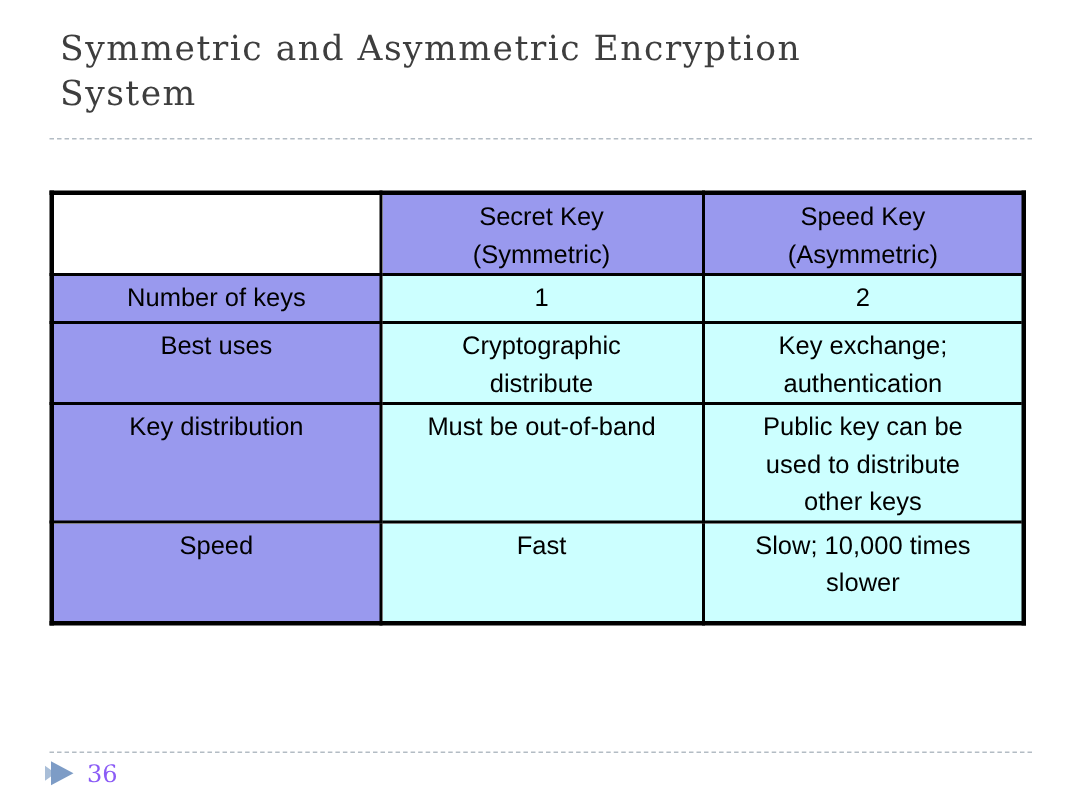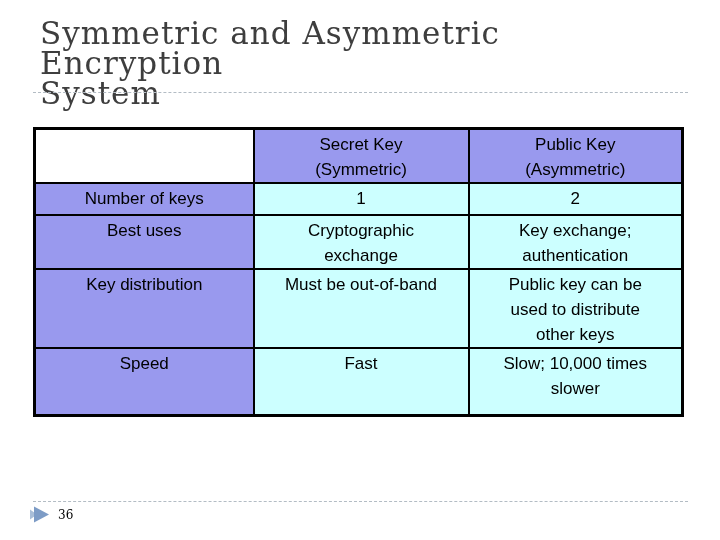--- a/index.html
+++ b/index.html
@@ -10,21 +10,21 @@
     background: #ffffff;
     overflow: hidden;
     font-family: "Liberation Sans", sans-serif;
   }
   .slide-title {
     position: absolute;
     left: 40px;
     top: 18px;
     width: 640px;
     font-family: "DejaVu Serif", serif;
-    font-size: 31px;
+    font-size: 23px;
     line-height: 30px;
     letter-spacing: 1px;
     color: #3e3e3e;
     white-space: pre-line;
   }
   .divider {
     position: absolute;
     left: 33px;
     width: 655px;
     height: 0;
@@ -72,22 +72,22 @@
   .footer {
     position: absolute;
     left: 30px;
     top: 506px;
     display: flex;
     align-items: center;
     gap: 7px;
   }
   .page-number {
     font-family: "DejaVu Serif", serif;
-    font-size: 12px;
-    color: #000000;
+    font-size: 16px;
+    color: #8b5cf6;
   }
 </style>
 </head>
 <body>
 
 <div class="slide">
 
   <div class="slide-title">Symmetric and Asymmetric Encryption
 System</div>
 
@@ -97,35 +97,35 @@
     <colgroup>
       <col class="c1">
         <col class="c2">
         <col class="c3">
     </colgroup>
     <tbody>
       <tr class="head-row">
         <td class="corner"></td>
         <th class="fill-purple">Secret Key
 (Symmetric)</th>
-        <th class="fill-purple">Public Key
+        <th class="fill-purple">Speed Key
 (Asymmetric)</th>
       </tr>
 
       <tr class="row-keys">
         <th class="fill-purple">Number of keys</th>
         <td class="fill-cyan">1</td>
         <td class="fill-cyan">2</td>
       </tr>
 
 
       <tr class="row-uses">
         <th class="fill-purple">Best uses</th>
         <td class="fill-cyan">Cryptographic
-exchange</td>
+distribute</td>
         <td class="fill-cyan">Key exchange;
 authentication</td>
       </tr>
 
       <tr class="row-dist">
         <th class="fill-purple">Key distribution</th>
         <td class="fill-cyan">Must be out-of-band</td>
         <td class="fill-cyan">Public key can be
 used to distribute
 other keys</td>

